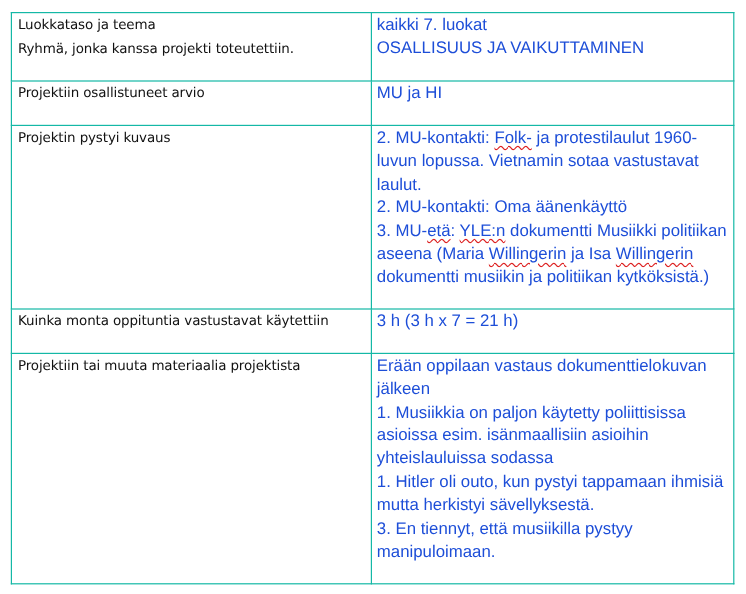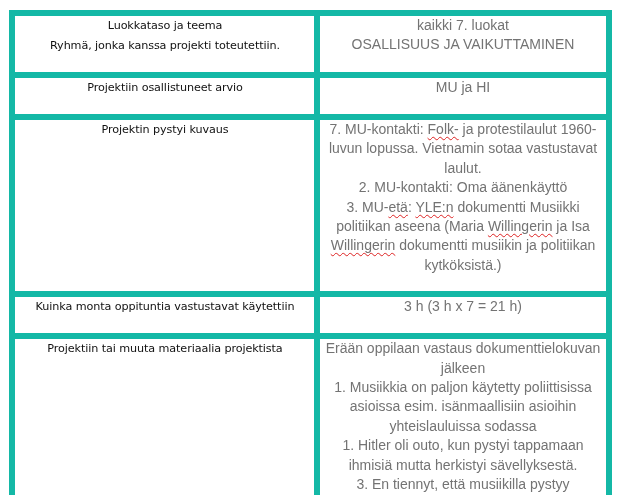--- a/index.html
+++ b/index.html
@@ -4,38 +4,37 @@
   <style>
     html, body { margin: 0; padding: 0; background: #ffffff; }
     body { width: 622px; height: 495px; position: relative; overflow: hidden; }
     table.doc {
       position: absolute; left: 9px; top: 10px;
       width: 603px;
       border-collapse: collapse;
       table-layout: fixed;
     }
     td {
-      border: 6px solid #14b8a6;
+      border: 1px solid #14b8a6;
       vertical-align: top;
       padding: 0 4px 16px 5px;
-      text-align: center;
     }
     td.label {
       width: 290px;
       font-family: "DejaVu Sans", sans-serif;
       font-size: 11.2px;
       line-height: 20px;
       color: #111;
       letter-spacing: -0.1px;
     }
     td.value {
       font-family: "Liberation Sans", sans-serif;
       font-size: 14px;
       line-height: 19.4px;
-      color: #737373;
+      color: #1d4ed8;
       padding-left: 4px;
     }
     .line { display: block; white-space: nowrap; }
     .wrap { display: block; }
     .sp { text-decoration: underline wavy #d22; text-decoration-thickness: 1px; text-underline-offset: 2px; }
   </style>
 </head>
 <body>
 
 <table class="doc">
@@ -56,21 +55,21 @@
     </td>
     <td class="value">
       <span class="line">MU ja HI</span>
     </td>
   </tr>
   <tr>
     <td class="label">
       <span class="line">Projektin pystyi kuvaus</span>
     </td>
     <td class="value">
-      <span class="wrap"><span>7. MU-kontakti: </span><span class="sp">Folk-</span><span> ja protestilaulut 1960-luvun lopussa. Vietnamin sotaa vastustavat laulut.</span></span>
+      <span class="wrap"><span>2. MU-kontakti: </span><span class="sp">Folk-</span><span> ja protestilaulut 1960-luvun lopussa. Vietnamin sotaa vastustavat laulut.</span></span>
       <span class="wrap">2. MU-kontakti: Oma äänenkäyttö</span>
       <span class="wrap"><span>3. MU-</span><span class="sp">etä</span><span>: </span><span class="sp">YLE:n</span><span> dokumentti Musiikki politiikan aseena (Maria </span><span class="sp">Willingerin</span><span> ja Isa </span><span class="sp">Willingerin</span><span> dokumentti musiikin ja politiikan kytköksistä.)</span></span>
     </td>
   </tr>
   <tr>
     <td class="label">
       <span class="line">Kuinka monta oppituntia vastustavat käytettiin</span>
     </td>
     <td class="value">
       <span class="line">3 h (3 h x 7 = 21 h)</span>

